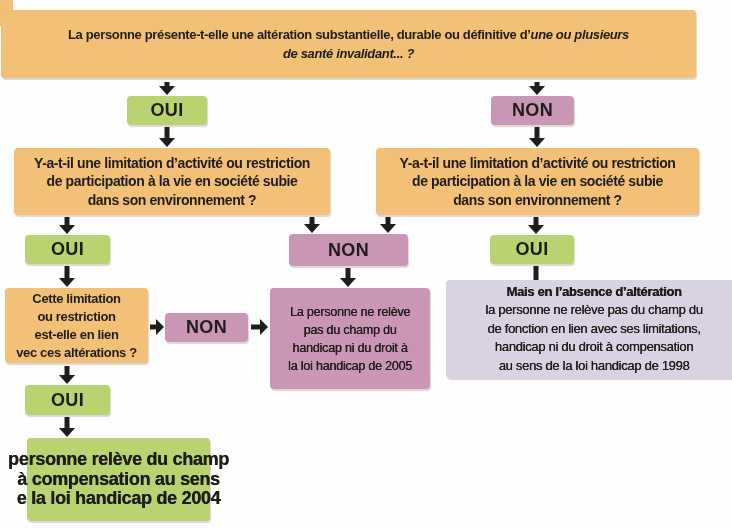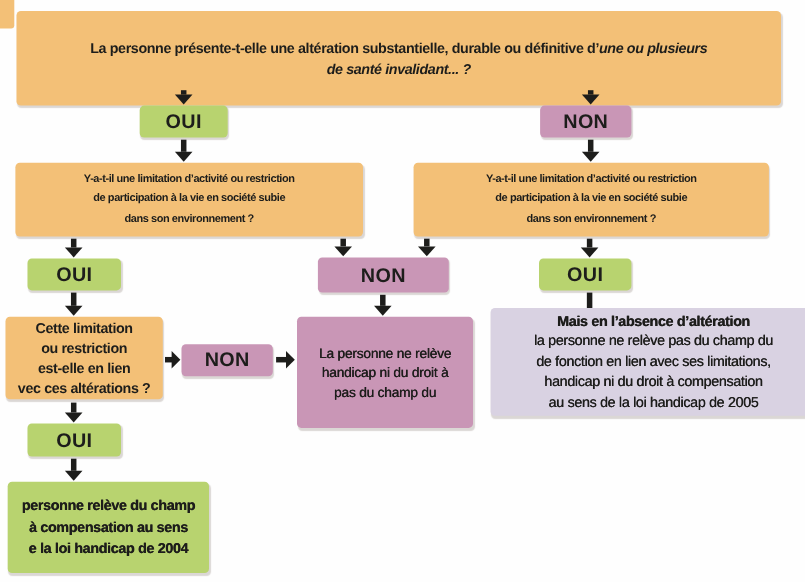--- a/index.html
+++ b/index.html
@@ -23,28 +23,28 @@
     box-shadow:1px 2px 1px rgba(60,40,30,.18);
     letter-spacing:-0.2px;
   }
   .orange{background:var(--c-orange);}
   .green{background:var(--c-green);}
   .mauve{background:var(--c-mauve);}
   .lpurple{background:var(--c-lpurple);}
   .badge{font-size:18px;letter-spacing:.3px;}
   .tline{white-space:nowrap;display:block;}
   .banner{font-size:13px;line-height:19px;letter-spacing:-0.35px;}
-  .qbox{font-size:10px;line-height:18.5px;letter-spacing:-0.4px;}
+  .qbox{font-size:14px;line-height:18.5px;letter-spacing:-0.4px;}
   .cette{font-size:13px;line-height:18px;letter-spacing:-0.35px;}
   .pinkres{font-size:12.5px;line-height:18px;font-weight:400;letter-spacing:-0.2px;}
   .pinkres .tline{text-shadow:.35px 0 0 currentColor;}
   .purpres{font-size:13px;line-height:18.5px;font-weight:400;letter-spacing:-0.3px;}
   .purpres .tline{text-shadow:.3px 0 0 currentColor;}
   .purpres .head-line{font-weight:700;text-shadow:.4px 0 0 currentColor;}
-  .greenres{font-size:13px;line-height:19.5px;letter-spacing:-0.3px;text-shadow:.3px 0 0 currentColor;}
+  .greenres{font-size:18px;line-height:19.5px;letter-spacing:-0.3px;text-shadow:.3px 0 0 currentColor;margin-left:20px;}
   
   .arrv{position:absolute;width:16px;}
   .arrv .shaft{position:absolute;left:50%;top:0;width:5px;height:calc(100% - 9px);
     transform:translateX(-50%);background:var(--c-ink);}
   .arrv .head{position:absolute;left:50%;bottom:0;transform:translateX(-50%);
     width:0;height:0;border-left:8px solid transparent;border-right:8px solid transparent;
     border-top:9px solid var(--c-ink);}
   .arrh{position:absolute;height:16px;}
   .arrh .shaft{position:absolute;top:50%;left:0;height:5px;width:calc(100% - 7px);
     transform:translateY(-50%);background:var(--c-ink);}
@@ -53,21 +53,21 @@
     border-left:8px solid var(--c-ink);}
   i{font-style:italic;}
 </style>
 </head>
 <body>
 
 <div id="stage">
 
   <div class="box orange" style="left:0;top:0;width:13px;height:26px;border-radius:0 0 3px 0;box-shadow:none;"></div>
 
-  <div class="box orange banner" style="left:15px;top:10px;width:695px;height:86px;">
+  <div class="box orange banner" style="left:1px;top:10px;width:695px;height:68px;">
     <span class="tline"><span>La personne présente-t-elle une altération substantielle, durable ou définitive d’</span><i>une ou plusieurs</i></span>
     <span class="tline"><i>de santé invalidant... ?</i></span>
   </div>
 
   <div class="arrv" style="left:159px;top:82px;height:13px;">
       <span class="shaft"></span>
       <span class="head"></span>
     </div>
   <div class="arrv" style="left:529px;top:82px;height:13px;">
       <span class="shaft"></span>
@@ -157,30 +157,31 @@
       <span class="tline">NON</span>
     </div>
 
   <div class="arrh" style="left:251px;top:319px;width:17px;">
       <span class="shaft"></span>
       <span class="head"></span>
     </div>
 
   <div class="box mauve pinkres" style="left:270px;top:288px;width:160px;height:101px;">
     <span class="tline">La personne ne relève</span>
+    <span class="tline">pas du champ du</span>
     <span class="tline">handicap ni du droit à</span>
-    <span class="tline">pas du champ du</span>
+    <span class="tline">la loi handicap de 2005</span>
   </div>
 
   <div class="box lpurple purpres" style="left:446px;top:280px;width:296px;height:98px;">
     <span class="tline head-line">Mais en l’absence d’altération</span>
     <span class="tline">la personne ne relève pas du champ du</span>
     <span class="tline">de fonction en lien avec ses limitations,</span>
     <span class="tline">handicap ni du droit à compensation</span>
-    <span class="tline">au sens de la loi handicap de 2005</span>
+    <span class="tline">au sens de la loi handicap de 1998</span>
   </div>
 
   <div class="arrv" style="left:59px;top:366px;height:18px;">
       <span class="shaft"></span>
       <span class="head"></span>
     </div>
 
   <div class="box green badge" style="left:25px;top:385px;width:85px;height:30px;">
       <span class="tline">OUI</span>
     </div>

